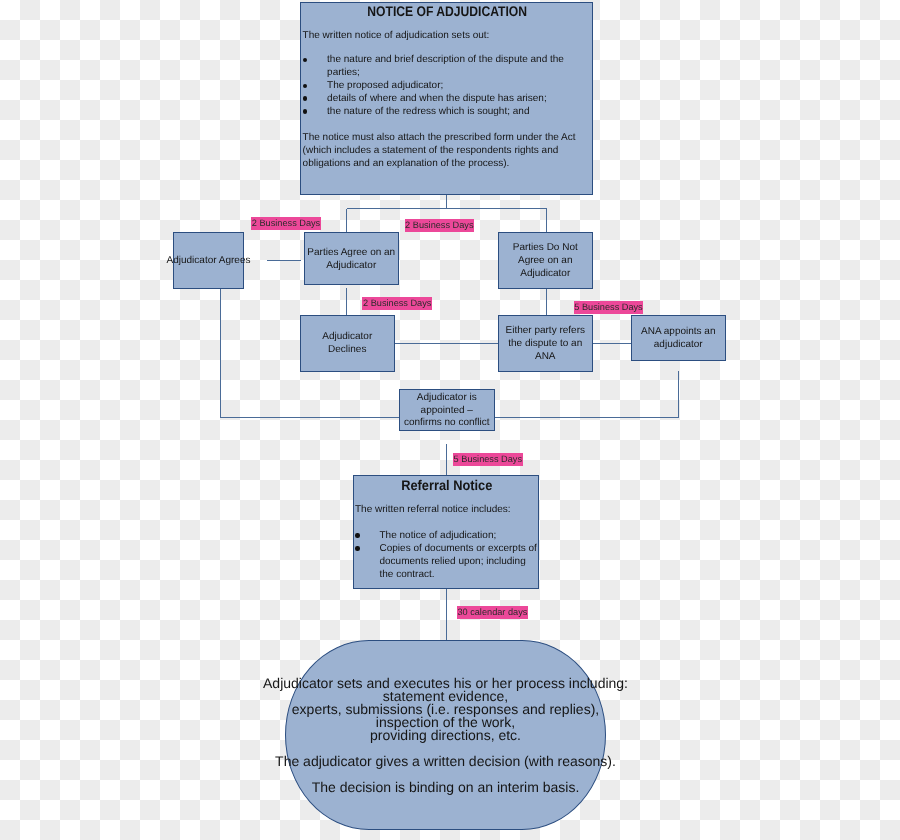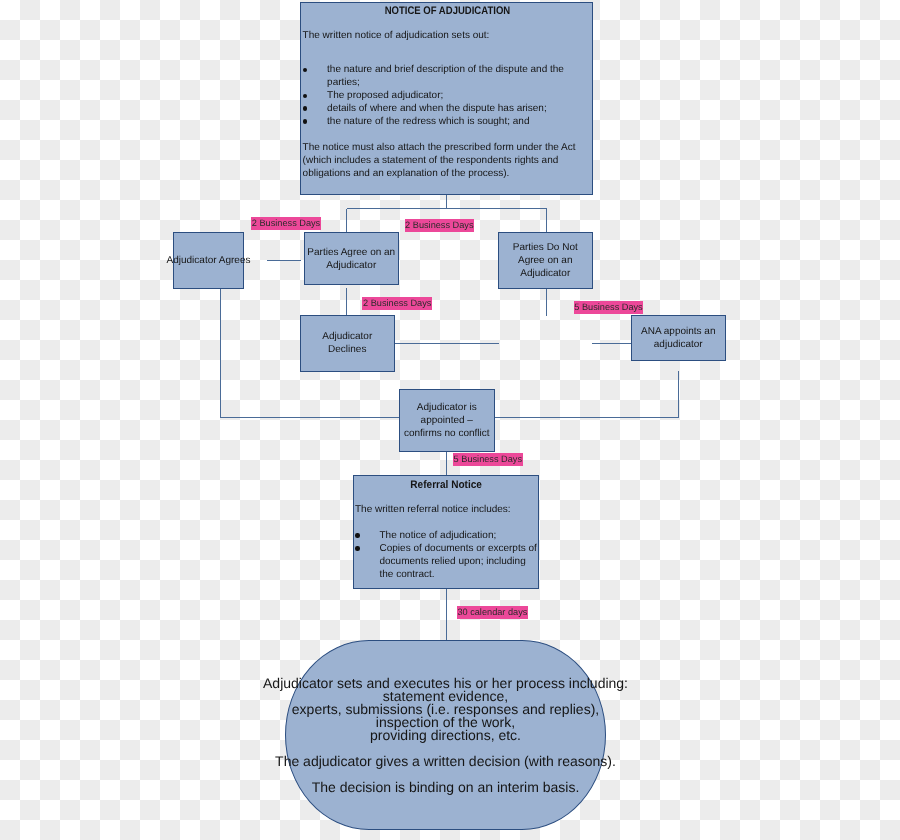--- a/index.html
+++ b/index.html
@@ -21,21 +21,21 @@
   .node{
     position:absolute;box-sizing:border-box;
     background:#9cb2d1;border:1px solid #2c4e80;
     color:#151515;
     font-size:10px;line-height:12.95px;
     text-align:center;
   }
   .node.ctr{display:flex;flex-direction:column;justify-content:center;align-items:center;padding-top:2px;}
   .node.pill{border-radius:84px/95px;}
   .doc{text-align:left;}
-  .ttl{font-weight:bold;text-align:center;font-size:11px;line-height:12.95px;}
+  .ttl{font-weight:bold;text-align:center;font-size:14px;line-height:12.95px;}
   .ttl > span{display:inline-block;transform:scaleX(0.867);transform-origin:center;}
   .ln{white-space:nowrap;}
   .bl{position:relative;padding-left:24.5px;}
   .bl > .dot{position:absolute;left:0.4px;top:3.2px;width:4.4px;height:4.4px;border-radius:50%;background:#111;font-size:0;}
 
   .lbl{position:absolute;background:#ec4899;color:#2b2b2b;white-space:nowrap;
        font-size:9.2px;line-height:13.1px;padding:0 0.6px;box-sizing:border-box;}
 </style>
 </head>
 <body>
@@ -53,21 +53,21 @@
     <path d="M220.5 288 V417.5 H399.5"></path>
     <path d="M678.5 371 V417.5 H493.5"></path>
     <path d="M446.5 443.5 V474.5"></path>
     <path d="M446.5 588 V641"></path>
   </g>
 </svg>
 
 <div class="node doc" style="left:300.3px;top:1.6px;width:292.5px;height:193.3px;padding:2px 0 0 1.3px;">
   <div class="ttl"><span>NOTICE OF ADJUDICATION</span></div>
   <div class="ln" style="margin-top:12.95px;">The written notice of adjudication sets out:</div>
-  <div style="margin-top:21px;">
+  <div style="margin-top:11px;">
     <div class="bl">
           <span class="dot">●</span>
           <div class="ln">the nature and brief description of the dispute and the</div>
           <div class="ln">parties;</div>
         </div>
     <div class="bl">
           <span class="dot">●</span>
           <div class="ln">The proposed adjudicator;</div>
         </div>
     <div class="bl">
@@ -99,27 +99,32 @@
   <div class="ln">Parties Do Not</div>
   <div class="ln">Agree on an</div>
   <div class="ln">Adjudicator</div>
 </div>
 
 <div class="node ctr" style="left:300px;top:315px;width:94.5px;height:56.5px;">
   <div class="ln">Adjudicator</div>
   <div class="ln">Declines</div>
 </div>
 
+<div class="node ctr" style="left:498px;top:315px;width:94.5px;height:56.5px;">
+  <div class="ln">Either party refers</div>
+  <div class="ln">the dispute to an</div>
+  <div class="ln">ANA</div>
+</div>
 
 <div class="node ctr" style="left:631px;top:315px;width:94.5px;height:46px;">
   <div class="ln">ANA appoints an</div>
   <div class="ln">adjudicator</div>
 </div>
 
-<div class="node ctr" style="left:399px;top:389px;width:95.5px;height:63px;">
+<div class="node ctr" style="left:399px;top:389px;width:95.5px;height:42px;">
   <div class="ln">Adjudicator is</div>
   <div class="ln">appointed –</div>
   <div class="ln">confirms no conflict</div>
 </div>
 
 <div class="node doc" style="left:352.5px;top:474.5px;width:186.5px;height:114px;padding:3px 0 0 1.5px;">
   <div class="ttl"><span style="transform:scaleX(0.915);">Referral Notice</span></div>
   <div class="ln" style="margin-top:12.95px;">The written referral notice includes:</div>
   <div style="margin-top:12.95px;">
     <div class="bl">

